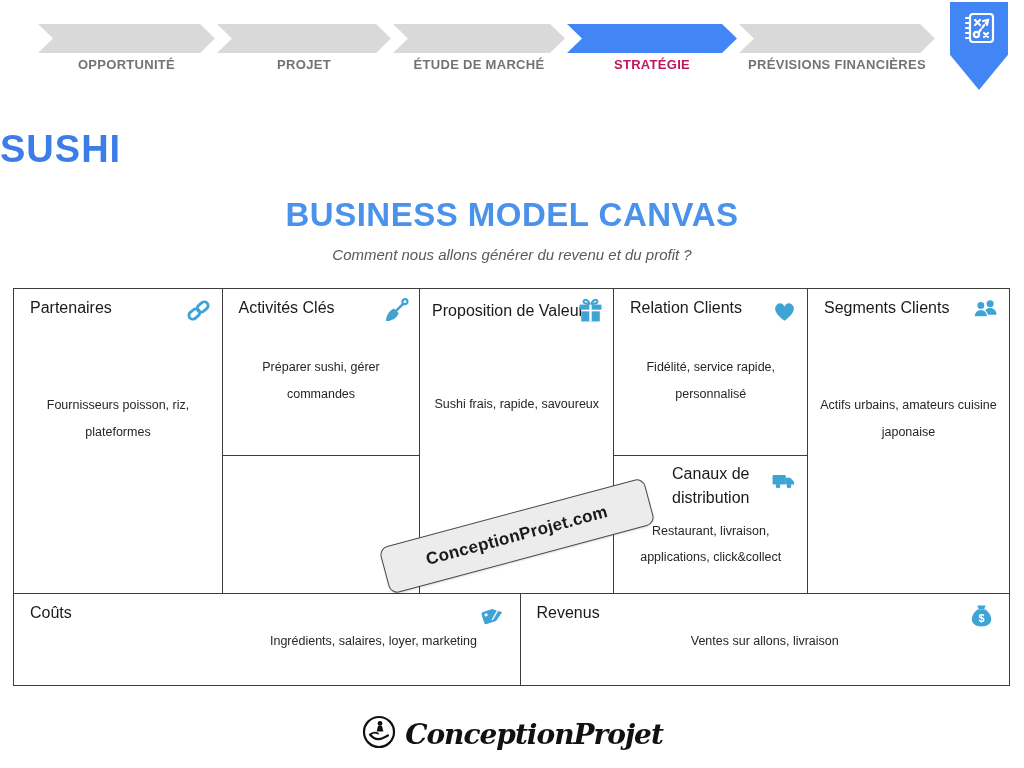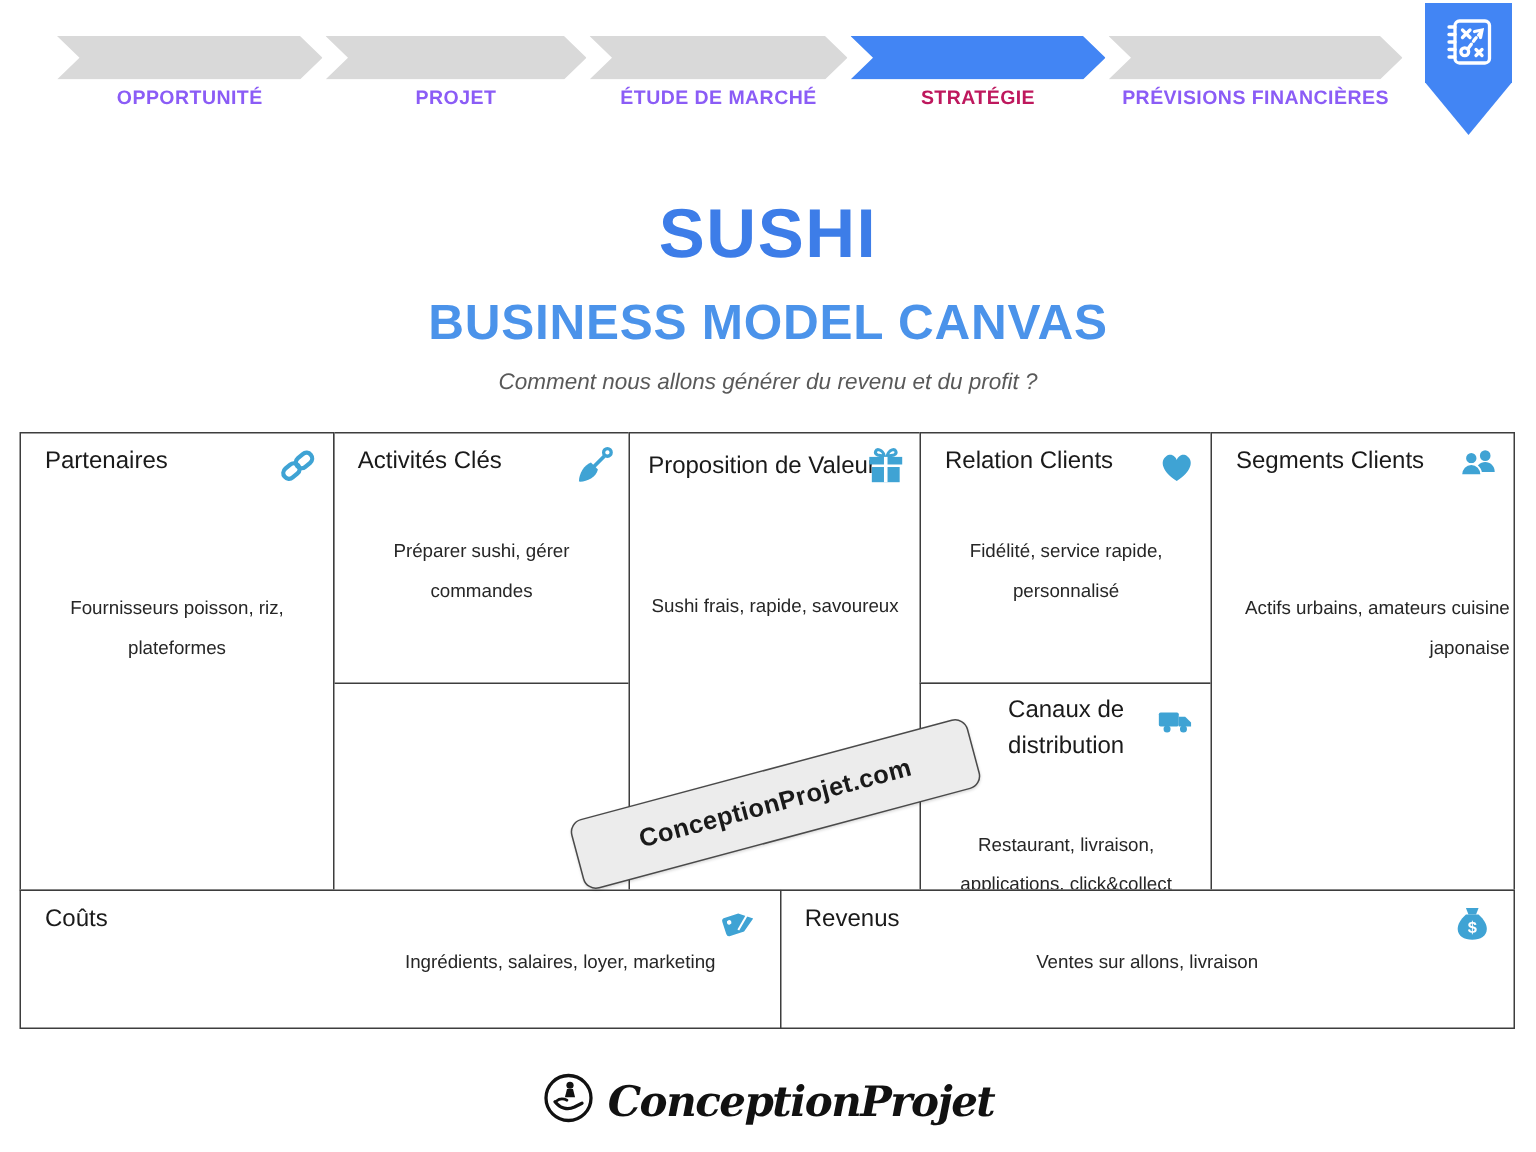--- a/index.html
+++ b/index.html
@@ -5,30 +5,30 @@
   * { margin:0; padding:0; box-sizing:border-box; }
   html,body { width:1024px; height:768px; background:#ffffff; overflow:hidden;
     font-family:"Liberation Sans", sans-serif; }
   .stage { position:relative; width:1024px; height:768px; background:#fff; }
 
   
   .step-arrow { position:absolute; height:29px; top:24px; background:#d9d9d9;
     clip-path:polygon(0 0, calc(100% - 15px) 0, 100% 50%, calc(100% - 15px) 100%, 0 100%, 15px 50%); }
   .step-arrow.active { background:#4285f4; }
   .step-label { position:absolute; top:57px; font-size:13px; font-weight:bold;
-    color:#8b5cf6; text-align:center; letter-spacing:.3px; }
+    color:#737373; text-align:center; letter-spacing:.3px; }
   .step-label.active { color:#be185d; }
 
   .badge { position:absolute; left:950px; top:2px; width:58px; height:88px; background:#4285f4;
     clip-path:polygon(0 0, 100% 0, 100% 60%, 50% 100%, 0 60%); }
   .badge svg { position:absolute; left:11px; top:9px; }
 
   
-  .title-main { position:absolute; top:128px; left:0; width:1024px; text-align:center;
-    font-size:46px; font-weight:bold; color:#3d7de8; letter-spacing:1px; }
+  .title-main { position:absolute; top:128px; left:0; width:1024px; 
+    font-size:38px; font-weight:bold; color:#3d7de8; letter-spacing:1px; }
   .title-sub { position:absolute; top:196px; left:0; width:1024px; text-align:center;
     font-size:33px; font-weight:bold; color:#4b93ea; letter-spacing:.5px; }
   .title-tagline { position:absolute; top:246px; left:0; width:1024px; text-align:center;
     font-size:15px; font-style:italic; color:#595959; }
 
   
   .canvas { position:absolute; left:13px; top:288px; width:997px; height:398px; }
   .cell { position:absolute; border:1.5px solid #3d3d3d; background:#fff; }
   .cell-title { position:absolute; top:10px; left:16px; font-size:16px; color:#1a1a1a; }
   .cell-title.centered { left:0; width:100%; text-align:center; padding:0 30px; line-height:1.55; }
@@ -155,36 +155,36 @@
       <div class="cell-title centered" style="top:6px;">Canaux de distribution</div>
       <span class="cell-icon" style="top:12px;">
         <svg width="25" height="25" viewBox="0 0 32 32">
           <rect x="2" y="9" width="17" height="12" rx="1.5" fill="#3fa3d4"></rect>
           <path d="M19 12.5 h5.5 l5 5 v3.5 H19 Z" fill="#3fa3d4"></path>
           <circle cx="9" cy="23" r="3" fill="#3fa3d4"></circle>
           <circle cx="23" cy="23" r="3" fill="#3fa3d4"></circle>
         </svg>
       </span>
       <div class="cell-content" style="top:62px;">
-        <div class="inner" style="width:178px;margin-top:32px;">Restaurant, livraison, applications, click&amp;collect</div>
+        <div class="inner" style="width:178px;">Restaurant, livraison, applications, click&amp;collect</div>
       </div>
     </div>
 
     <div class="cell" style="left:794px; top:0; width:203px; height:306px;">
       <div class="cell-title">Segments Clients</div>
       <span class="cell-icon">
         <svg width="27" height="27" viewBox="0 0 32 32">
           <circle cx="21.5" cy="8" r="4.2" fill="#3fa3d4"></circle>
           <path d="M14 21 c0 -5 3.5 -8 7.5 -8 s7.5 3 7.5 8 Z" fill="#3fa3d4"></path>
           <circle cx="10.5" cy="10" r="4.8" fill="#3fa3d4" stroke="#ffffff" stroke-width="1.4"></circle>
           <path d="M2.5 23.5 c0 -5.5 3.8 -8.8 8 -8.8 s8 3.3 8 8.8 Z" fill="#3fa3d4" stroke="#ffffff" stroke-width="1.4"></path>
         </svg>
       </span>
       <div class="cell-content" style="top:103px;">
-        <div class="inner" style="width:196px;text-align:right;">Actifs urbains, amateurs cuisine japonaise</div>
+        <div class="inner" style="width:196px;">Actifs urbains, amateurs cuisine japonaise</div>
       </div>
     </div>
 
     <div class="cell" style="left:0; top:304.5px; width:508px; height:93.5px;">
       <div class="cell-title">Coûts</div>
       <span class="cell-icon" style="right:14px;">
         <svg width="27" height="27" viewBox="0 0 32 32">
           <g transform="rotate(-18 16 16)">
             <path d="M4 11 a2.5 2.5 0 0 1 2.5 -2.5 H18 l10 7.5 -10 7.5 H6.5 A2.5 2.5 0 0 1 4 21 Z" fill="#3fa3d4"></path>
             <circle cx="9" cy="13" r="1.8" fill="#ffffff"></circle>

